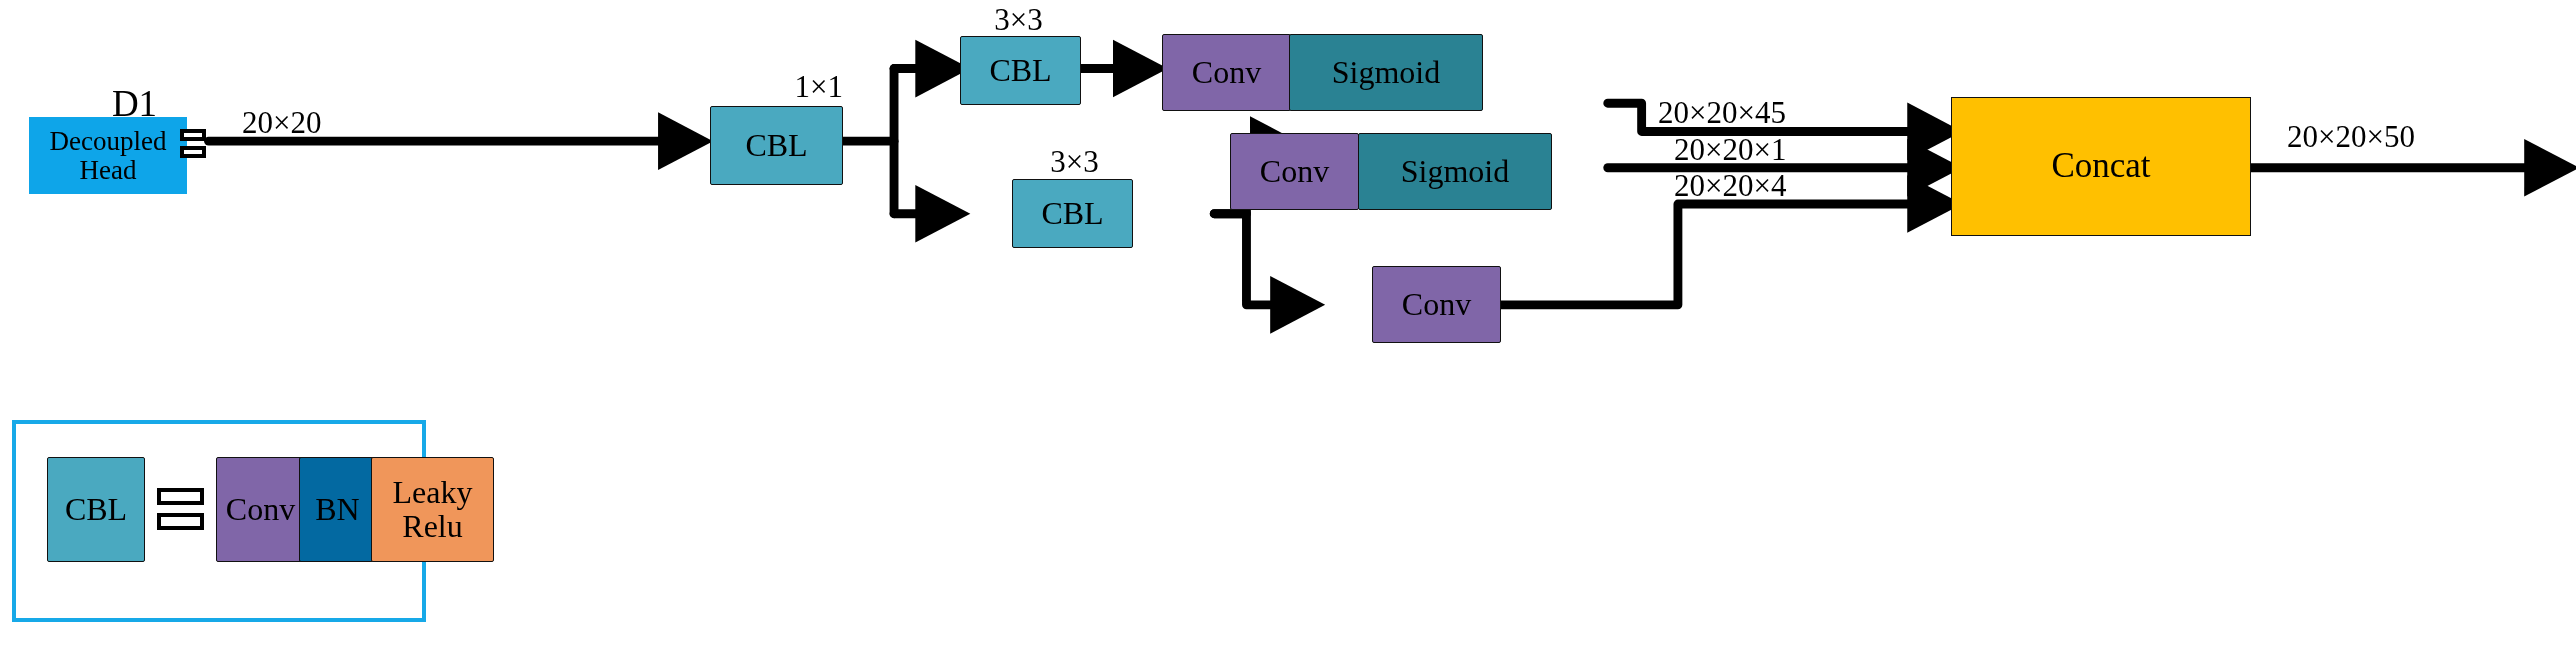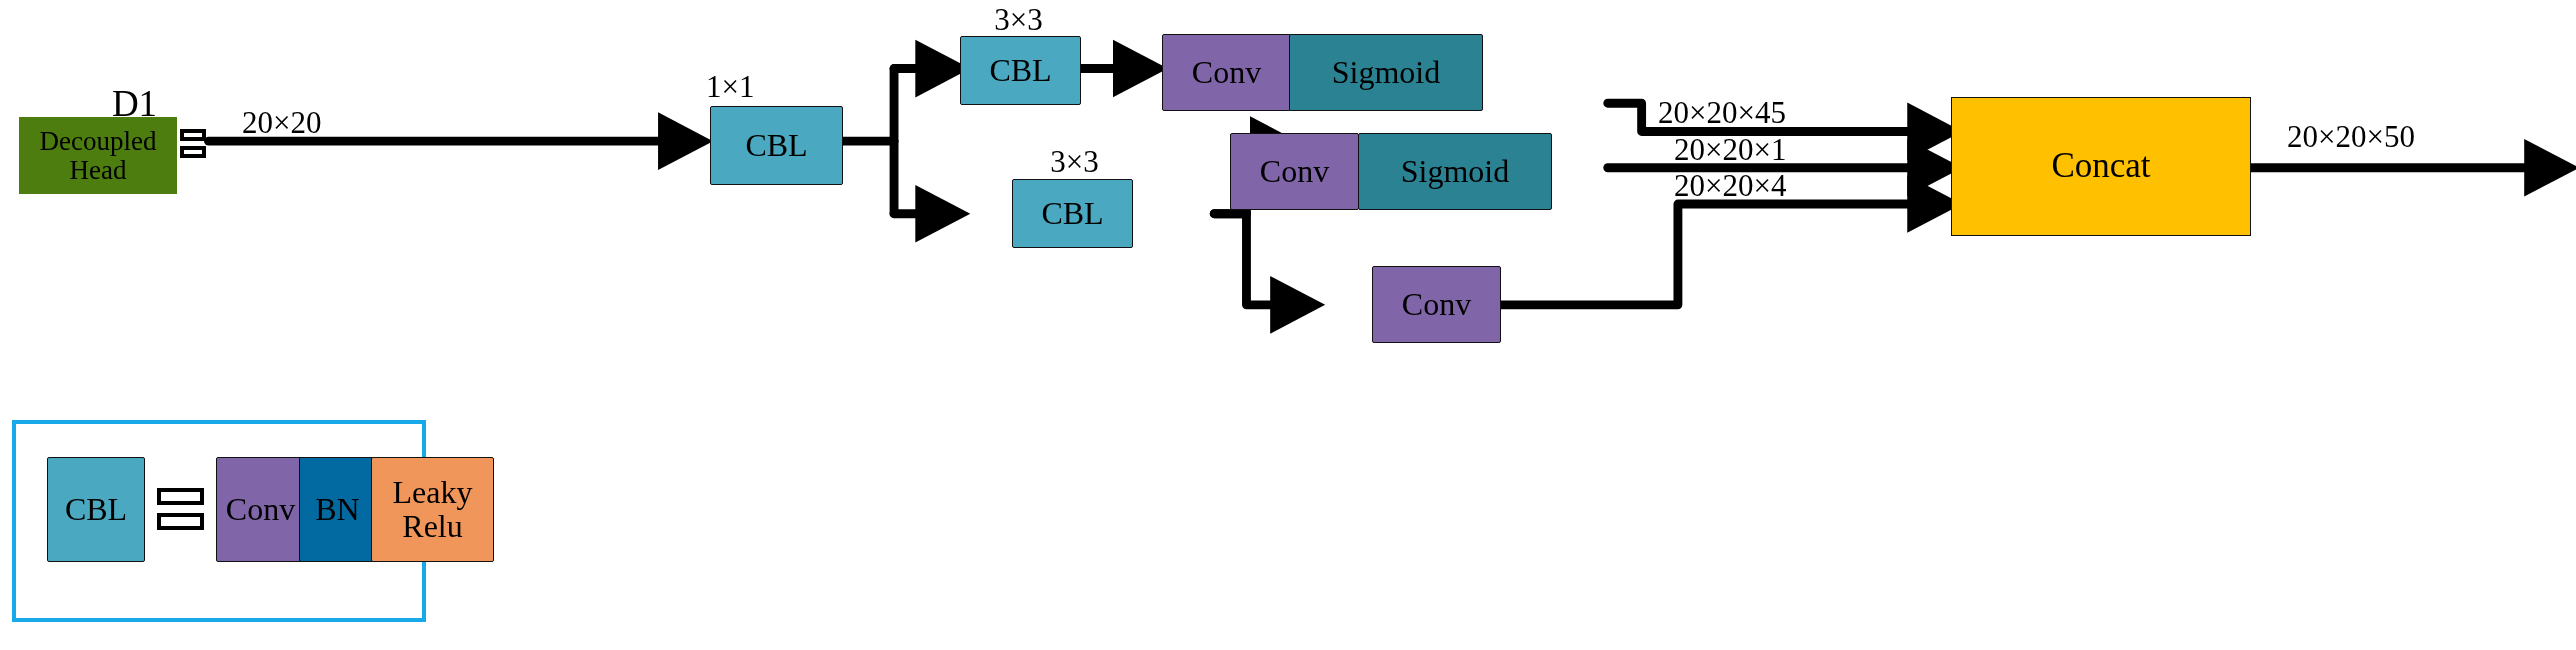--- a/index.html
+++ b/index.html
@@ -90,34 +90,34 @@
       <path d="M1993,208 L2415,208" marker-end="url(#arw)"></path>
 
       <path d="M1820,378 L2080,378 L2080,253 L2415,253" marker-end="url(#arw)"></path>
 
       <path d="M2790,208 L3180,208" marker-end="url(#arw)"></path>
     </g>
   </svg>
 
   <div class="label" style="left:58px; top:82px; width:153px; text-align:center; font-size:37px;">D1</div>
 
-  <div class="node sq" style="left:19px; top:117px; width:158px; height:77px; background:#4d7c0f;
+  <div class="node sq" style="left:29px; top:117px; width:158px; height:77px; background:#0ea5e9;
               flex-direction:column; font-size:27px; border-radius:0;">
     <span>Decoupled</span>
     <span>Head</span>
   </div>
 
   <div class="eqsym" style="left:180px; top:129px; width:26px; height:31px;">
     <div style="width:26px; height:12px;"></div>
     <div style="width:26px; height:12px; margin-top:4.8px;"></div>
   </div>
 
   <div class="label" style="left:242px; top:105px; font-size:31px;">20×20</div>
 
-  <div class="label" style="left:706px; top:69px; width:137px; text-align:left; font-size:31px;">1×1</div>
+  <div class="label" style="left:706px; top:69px; width:137px; text-align:right; font-size:31px;">1×1</div>
   <div class="node" style="left:710px; top:106px; width:133px; height:79px; background:#4aa9c0; font-size:32px;">
     <span>CBL</span>
   </div>
 
   <div class="label" style="left:956px; top:1.6px; width:125px; text-align:center; font-size:31px;">3×3</div>
   <div class="node" style="left:960px; top:36px; width:121px; height:69px; background:#4aa9c0; font-size:32px;">
     <span>CBL</span>
   </div>
 
   <div class="node" style="left:1162px; top:34px; width:129px; height:77px; background:#8066a8; font-size:32px;">

